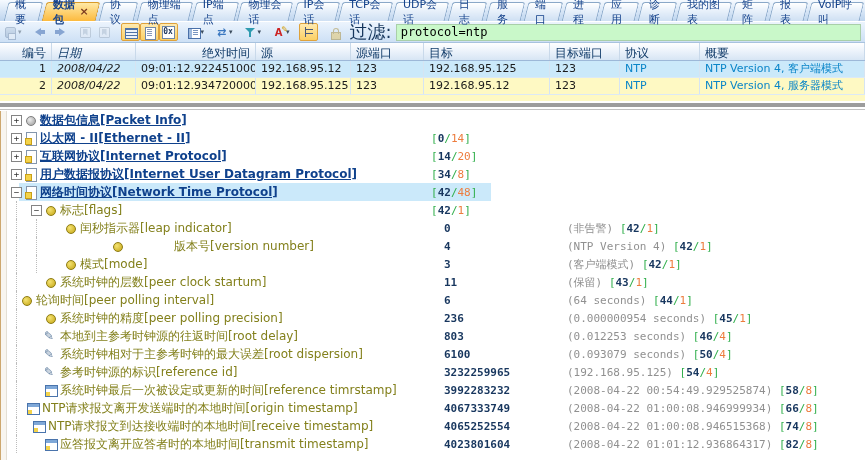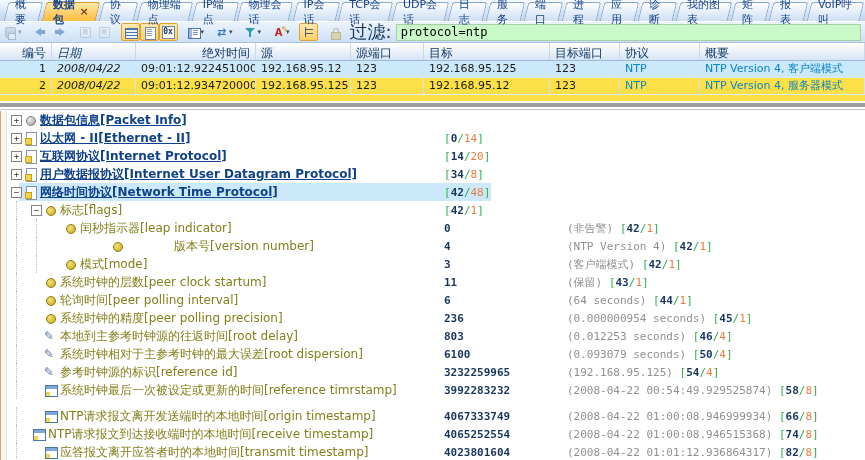--- a/index.html
+++ b/index.html
@@ -1,18 +1,18 @@
 <!DOCTYPE html>
 <html style="--tab-active-top: #ffe9a6; --tab-active-bottom: #fcba3e; --toolbar-active-bg: #fcd064; --selection-blue: #cbe9fa; --protocol-cyan: #0a85c8; --bracket-green: #2fae4a; --length-orange: #ed7c3d; --offset-navy: #17365e; --field-olive: #83801c; --title-navy: #0f418c; --comment-gray: #909090; --filter-bg: #c9f8c9;"><head>
 <meta charset="utf-8">
 <style>
   *{box-sizing:border-box;margin:0;padding:0}
   html,body{width:865px;height:460px;overflow:hidden;background:#fff;
     font-family:"DejaVu Sans","Liberation Sans",sans-serif;}
-  .app{width:865px;height:347px;position:relative;background:#fde047}
+  .app{width:865px;height:347px;position:relative;background:#fef9c3}
 
   
   .tabbar{height:22px;display:flex;align-items:flex-end;padding-left:6px;
     background:linear-gradient(#f6faff,#d6e5f6 55%,#bdd4ee);
     border-bottom:1px solid #fff;}
   .tab{position:relative;height:19px;display:flex;align-items:center;
     padding:0 9px;margin-right:3px;font-size:11px;color:#15428b;cursor:default;}
   .tab::before{content:'';position:absolute;inset:0;transform:skewX(-14deg);
     background:linear-gradient(#ffffff,#e7f0fa 45%,#cfe0f3);
     border:1px solid #8aa8c8;border-bottom:none;border-radius:3px 3px 0 0;}
@@ -126,21 +126,21 @@
     background:#f4d34a;border:1px solid #c9a018;}
   .pencil::before{content:'✎';position:absolute;left:0;top:-1px;font-size:12px;color:#5b7a9c;}
   .table-icn::before{content:'';position:absolute;left:1px;top:1px;width:11px;height:10px;
     background:linear-gradient(#7fa8d8 0 3px,#ffffff 3px);border:1px solid #4a74ac;}
   .table-icn::after{content:'';position:absolute;left:2px;bottom:1px;width:4px;height:4px;
     background:#f4d34a;}
   .tlabel.top{color:var(--title-navy);font-weight:bold;text-decoration:underline;}
   .tlabel.field{color:var(--field-olive);}
   .tval{position:absolute;left:437px;font:bold 11px "DejaVu Sans Mono",monospace;
     color:var(--offset-navy);}
-  .tbr{position:absolute;left:437px;}
+  .tbr{position:absolute;left:424px;}
   .tcmt{position:absolute;left:560px;font:11px "DejaVu Sans Mono",monospace;
     color:var(--comment-gray);}
   .brk{font:11px "DejaVu Sans Mono",monospace;color:var(--bracket-green);}
   .brk .off{color:var(--offset-navy);font-weight:bold;}
   .brk .len{color:var(--length-orange);}
 </style>
 </head>
 <body>
 
 <div class="app">
@@ -360,21 +360,21 @@
           <span class="tcmt">(客户端模式)  <span class="brk">[<span class="off">42</span>/<span class="len">1</span>]</span></span>
         </div>
         <div class="trow" style="padding-left: 24px;">
           <span class="gline" style="left: 9px;"></span>
           <span class="espace"></span>
           <span class="ticn dot-yellow"></span>
           <span class="tlabel field">系统时钟的层数[peer clock startum]</span>
           <span class="tval">11</span>
           <span class="tcmt">(保留)  <span class="brk">[<span class="off">43</span>/<span class="len">1</span>]</span></span>
         </div>
-        <div class="trow" style="padding-left: 24px;">
+        <div class="trow" style="">
           <span class="gline" style="left: 9px;"></span>
           <span class="espace"></span>
           <span class="ticn dot-yellow"></span>
           <span class="tlabel field">轮询时间[peer polling interval]</span>
           <span class="tval">6</span>
           <span class="tcmt">(64 seconds)  <span class="brk">[<span class="off">44</span>/<span class="len">1</span>]</span></span>
         </div>
         <div class="trow" style="padding-left: 24px;">
           <span class="gline" style="left: 9px;"></span>
           <span class="espace"></span>
@@ -408,21 +408,21 @@
           <span class="tcmt">(192.168.95.125)  <span class="brk">[<span class="off">54</span>/<span class="len">4</span>]</span></span>
         </div>
         <div class="trow" style="padding-left: 24px;">
           <span class="gline" style="left: 9px;"></span>
           <span class="espace"></span>
           <span class="ticn table-icn"></span>
           <span class="tlabel field">系统时钟最后一次被设定或更新的时间[reference timrstamp]</span>
           <span class="tval">3992283232</span>
           <span class="tcmt">(2008-04-22 00:54:49.929525874)  <span class="brk">[<span class="off">58</span>/<span class="len">8</span>]</span></span>
         </div>
-        <div class="trow" style="padding-left: 24px; margin-top: 8px;">
+        <div class="trow" style="padding-left: 6px;">
           <span class="gline" style="left: 9px;"></span>
           <span class="espace"></span>
           <span class="ticn table-icn"></span>
           <span class="tlabel field">NTP请求报文离开发送端时的本地时间[origin timestamp]</span>
           <span class="tval">4067333749</span>
           <span class="tcmt">(2008-04-22 01:00:08.946999934)  <span class="brk">[<span class="off">66</span>/<span class="len">8</span>]</span></span>
         </div>
         <div class="trow" style="padding-left: 12px;">
           <span class="gline" style="left: 9px;"></span>
           <span class="espace"></span>

